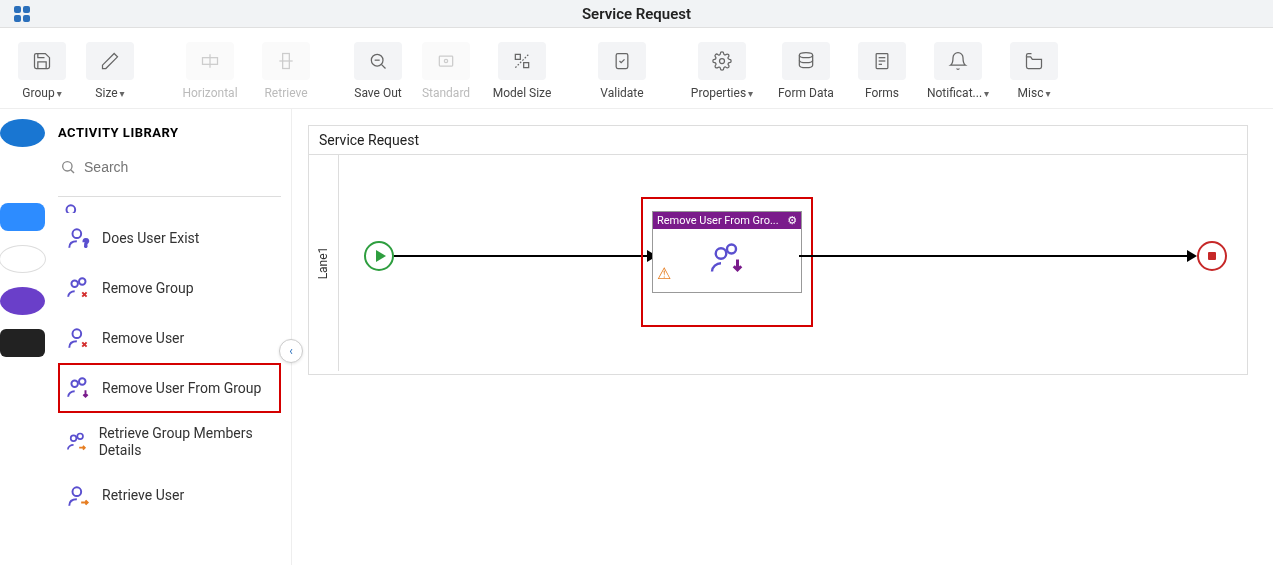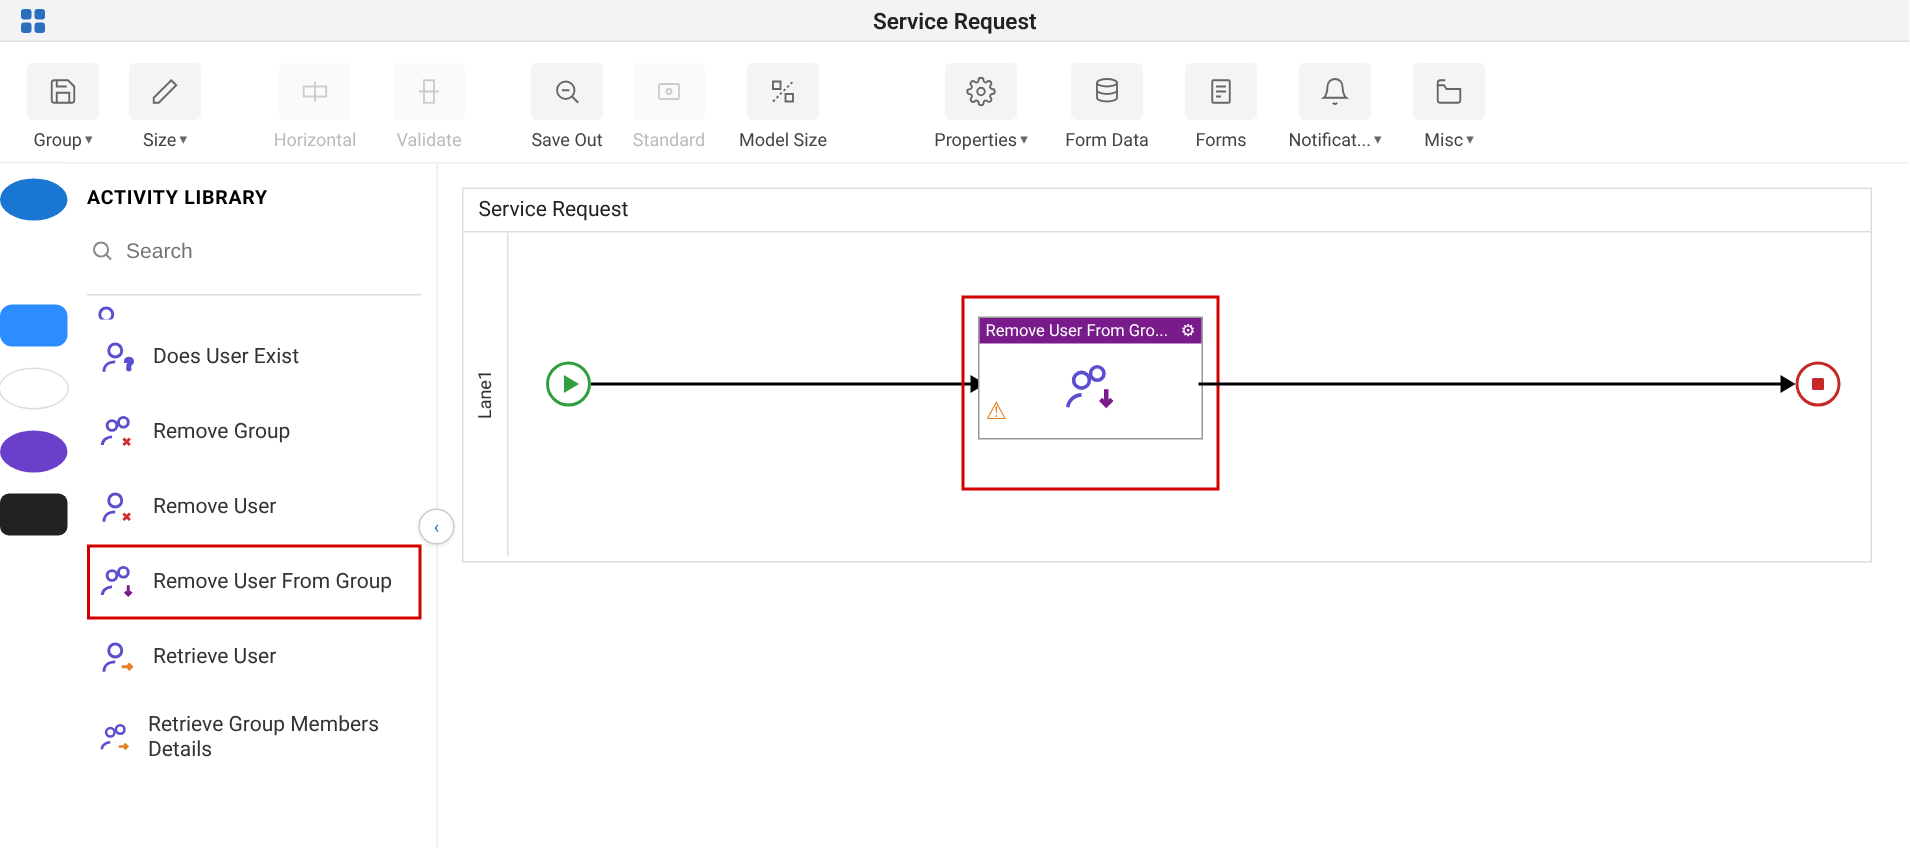--- a/index.html
+++ b/index.html
@@ -109,21 +109,21 @@
       </div>
   </div>
   <div class="tbtn disabled">
     <div class="ticon">
         <svg width="20" height="20" viewBox="0 0 24 24" fill="none" stroke="#ccc" stroke-width="1.5">
           <rect x="8" y="3" width="8" height="18"></rect>
           <line x1="4" y1="12" x2="20" y2="12"></line>
         </svg>
       </div>
     <div class="tlabel">
-        <span>Validate</span>
+        <span>Retrieve</span>
       </div>
   </div>
   <div class="spacer"></div>
   <div class="tbtn">
     <div class="ticon">
         <svg width="20" height="20" viewBox="0 0 24 24" fill="none" stroke="#666" stroke-width="1.5">
           <circle cx="11" cy="11" r="7"></circle>
           <line x1="21" y1="21" x2="16" y2="16"></line>
           <line x1="8" y1="11" x2="14" y2="11"></line>
         </svg>
@@ -148,20 +148,31 @@
         <svg width="20" height="20" viewBox="0 0 24 24" fill="none" stroke="#666" stroke-width="1.5">
           <path d="M4 4h6v6H4zM14 14h6v6h-6z"></path>
           <path d="M4 20L20 4" stroke-dasharray="2 2"></path>
         </svg>
       </div>
     <div class="tlabel">
         <span>Model Size</span>
       </div>
   </div>
   <div class="spacer"></div>
+  <div class="tbtn">
+    <div class="ticon">
+        <svg width="20" height="20" viewBox="0 0 24 24" fill="none" stroke="#666" stroke-width="1.5">
+          <rect x="5" y="3" width="14" height="18" rx="2"></rect>
+          <path d="M9 12l2 2 4-4"></path>
+        </svg>
+      </div>
+    <div class="tlabel">
+        <span>Validate</span>
+      </div>
+  </div>
   <div class="spacer"></div>
   <div class="tbtn wide">
     <div class="ticon">
         <svg width="20" height="20" viewBox="0 0 24 24" fill="none" stroke="#666" stroke-width="1.5">
           <circle cx="12" cy="12" r="3"></circle>
           <path d="M19.4 15a1.65 1.65 0 0 0 .33 1.82l.06.06a2 2 0 1 1-2.83 2.83l-.06-.06a1.65 1.65 0 0 0-1.82-.33 1.65 1.65 0 0 0-1 1.51V21a2 2 0 1 1-4 0v-.09A1.65 1.65 0 0 0 9 19.4a1.65 1.65 0 0 0-1.82.33l-.06.06a2 2 0 1 1-2.83-2.83l.06-.06a1.65 1.65 0 0 0 .33-1.82 1.65 1.65 0 0 0-1.51-1H3a2 2 0 1 1 0-4h.09A1.65 1.65 0 0 0 4.6 9a1.65 1.65 0 0 0-.33-1.82l-.06-.06a2 2 0 1 1 2.83-2.83l.06.06a1.65 1.65 0 0 0 1.82.33H9a1.65 1.65 0 0 0 1-1.51V3a2 2 0 1 1 4 0v.09a1.65 1.65 0 0 0 1 1.51 1.65 1.65 0 0 0 1.82-.33l.06-.06a2 2 0 1 1 2.83 2.83l-.06.06a1.65 1.65 0 0 0-.33 1.82V9c.62.26 1.09.85 1.51 1H21a2 2 0 1 1 0 4h-.09a1.65 1.65 0 0 0-1.51 1z"></path>
         </svg>
       </div>
     <div class="tlabel">
         <span>Properties</span>
@@ -322,34 +333,34 @@
         <svg width="26" height="26" viewBox="0 0 24 24" fill="none" stroke="#5a4fcf" stroke-width="1.8">
             <circle cx="8" cy="8" r="3"></circle>
             <circle cx="15" cy="6" r="3"></circle>
             <path d="M2 20c0-3 3-5 6-5"></path>
             <path d="M18 14v6m-2-2l2 2 2-2" stroke="#7a1b8b"></path>
           </svg>
         <span class="alabel">Remove User From Group</span>
       </div>
       <div class="act-item">
         <svg width="26" height="26" viewBox="0 0 24 24" fill="none" stroke="#5a4fcf" stroke-width="1.8">
-            <circle cx="10" cy="8" r="4"></circle>
-            <path d="M3 21c0-4 3-6 7-6"></path>
-            <path d="M14 18h6m-2-2l2 2-2 2" stroke="#e67e22"></path>
-          </svg>
-        <span class="alabel">Retrieve User</span>
-      </div>
-      <div class="act-item">
-        <svg width="26" height="26" viewBox="0 0 24 24" fill="none" stroke="#5a4fcf" stroke-width="1.8">
             <circle cx="8" cy="8" r="3"></circle>
             <circle cx="15" cy="6" r="3"></circle>
             <path d="M2 20c0-3 3-5 6-5"></path>
             <path d="M14 18h6m-2-2l2 2-2 2" stroke="#e67e22"></path>
           </svg>
         <span class="alabel">Retrieve Group Members Details</span>
+      </div>
+      <div class="act-item">
+        <svg width="26" height="26" viewBox="0 0 24 24" fill="none" stroke="#5a4fcf" stroke-width="1.8">
+            <circle cx="10" cy="8" r="4"></circle>
+            <path d="M3 21c0-4 3-6 7-6"></path>
+            <path d="M14 18h6m-2-2l2 2-2 2" stroke="#e67e22"></path>
+          </svg>
+        <span class="alabel">Retrieve User</span>
       </div>
     </div>
     <div class="collapse-btn">
       <span>‹</span>
     </div>
   </div>
 
   <div class="canvas-wrap">
     <div class="canvas">
       <div class="canvas-title">Service Request</div>

